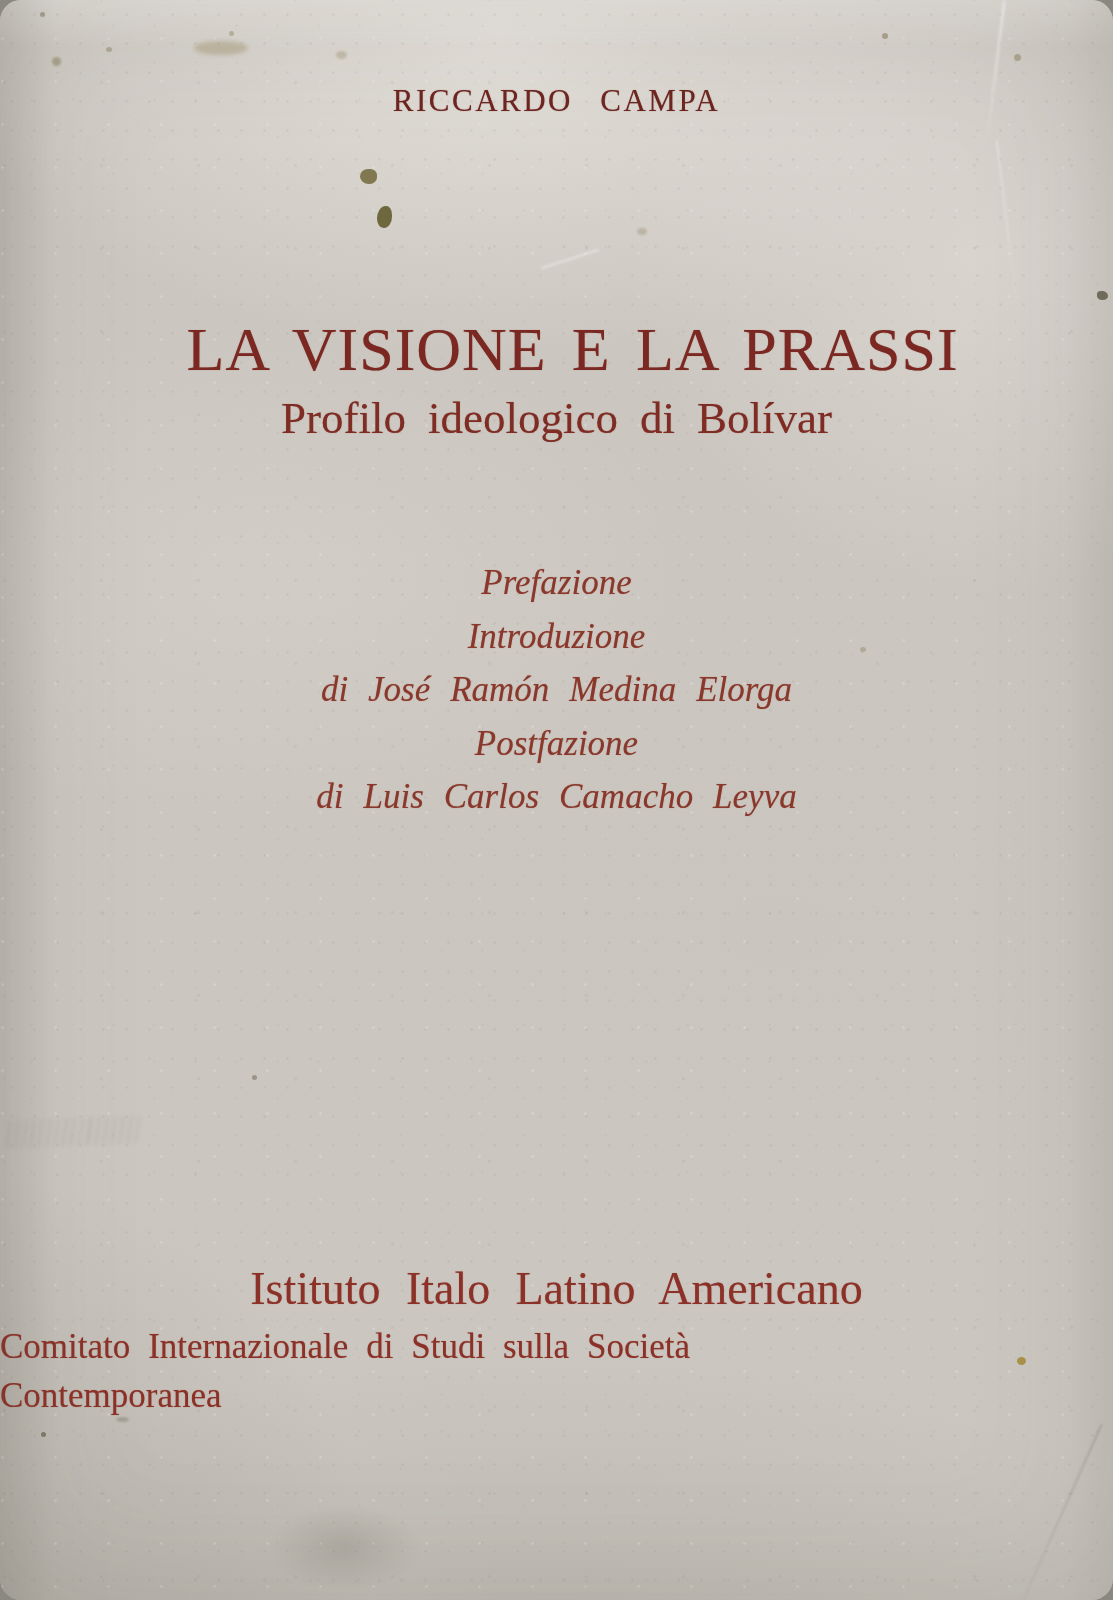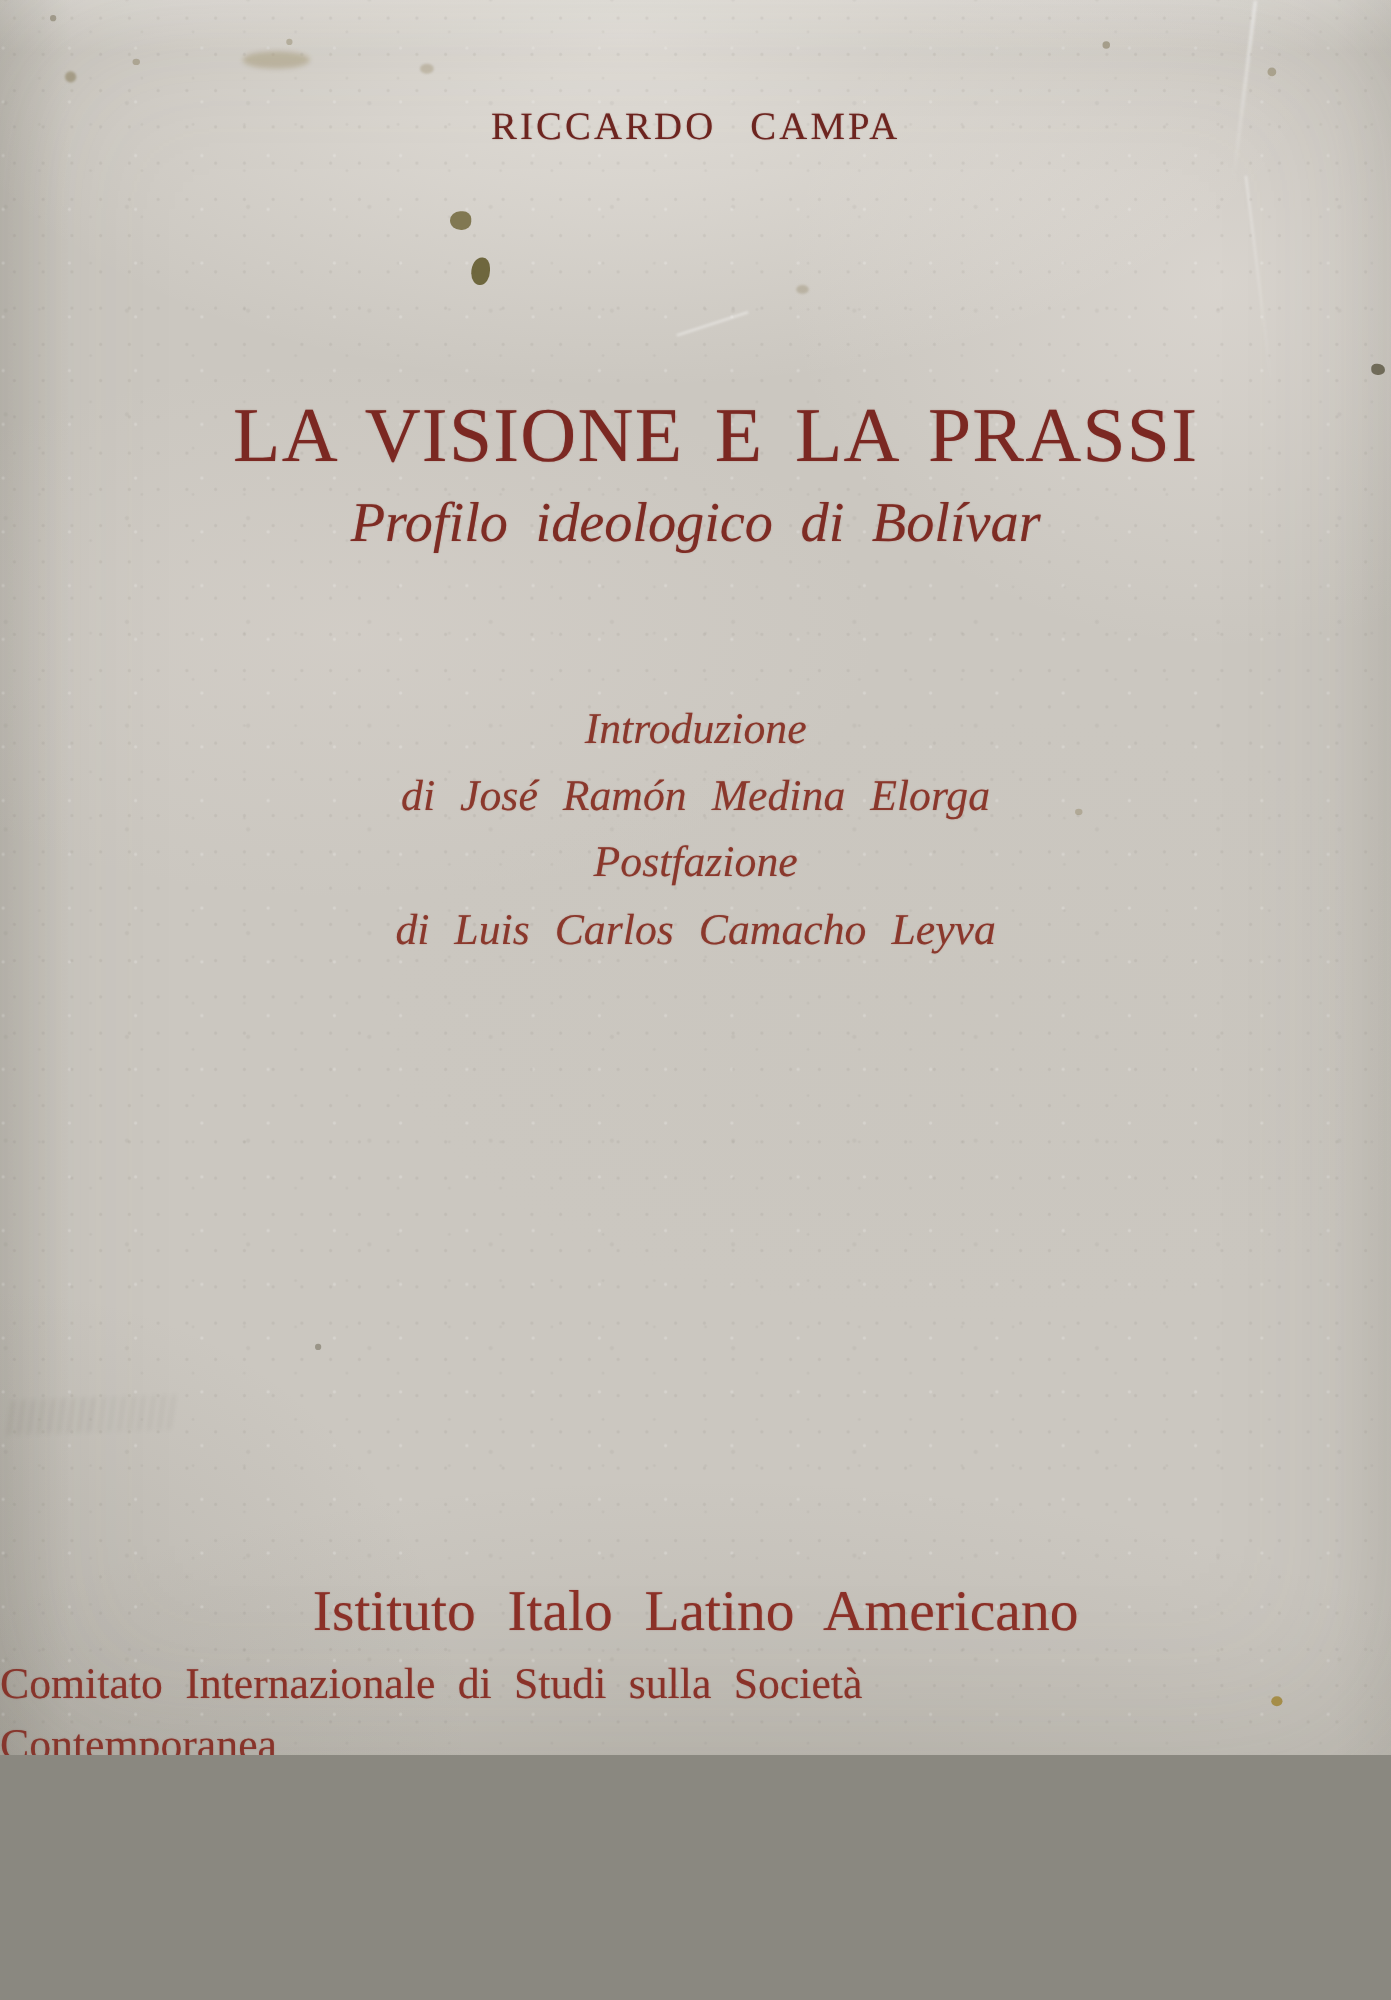--- a/index.html
+++ b/index.html
@@ -3,24 +3,25 @@
 <meta charset="utf-8">
 <style>
   html, body {
     margin: 0;
     padding: 0;
     background: #8a8880;
   }
   .page {
     position: relative;
     width: 1113px;
-    height: 1404px;
+    height: 1600px;
     overflow: hidden;
     background: #cbc7c0;
     font-family: "Liberation Serif", serif;
+    border-radius: 21px;
   }
   
   .shade {
     position: absolute;
     inset: 0;
     background:
       radial-gradient(ellipse 70% 28% at 45% 2%, rgba(243,239,234,0.60), rgba(243,239,234,0) 72%),
       radial-gradient(ellipse 45% 30% at 88% 16%, rgba(230,225,220,0.50), rgba(230,225,220,0) 70%),
       radial-gradient(ellipse 55% 22% at 25% 36%, rgba(219,213,207,0.40), rgba(219,213,207,0) 70%),
       radial-gradient(ellipse 60% 24% at 70% 58%, rgba(200,196,188,0.35), rgba(200,196,188,0) 72%),
@@ -122,21 +123,20 @@
     word-spacing: 0.14em;
     color: #7b2822;
     text-shadow: 0 0 1px rgba(123,40,34,0.5);
   }
   .subtitle {
     top: 392px;
     font-size: 45px;
     word-spacing: 0.24em;
     color: #7e2c24;
     text-shadow: 0 0 1px rgba(126,44,36,0.5);
-    font-style: italic;
   }
   .credits {
     position: absolute;
     left: 0;
     top: 556px;
     width: 100%;
     text-align: center;
     font-style: italic;
     font-size: 35px;
     line-height: 53.5px;
@@ -197,20 +197,21 @@
   <div class="crease c3"></div>
   <div class="crease c4"></div>
 
   <div class="print author">RICCARDO CAMPA</div>
 
   <h1 class="print title">LA VISIONE E LA PRASSI</h1>
 
   <div class="print subtitle">Profilo ideologico di Bolívar</div>
 
   <div class="credits">
+    <div>Prefazione</div>
     <div>Introduzione</div>
     <div>di José Ramón Medina Elorga</div>
     <div>Postfazione</div>
     <div>di Luis Carlos Camacho Leyva</div>
   </div>
 
   <div class="print publisher-line1">Istituto Italo Latino Americano</div>
 
   <div class="publisher-committee">
     <div>Comitato Internazionale di Studi sulla Società</div>

